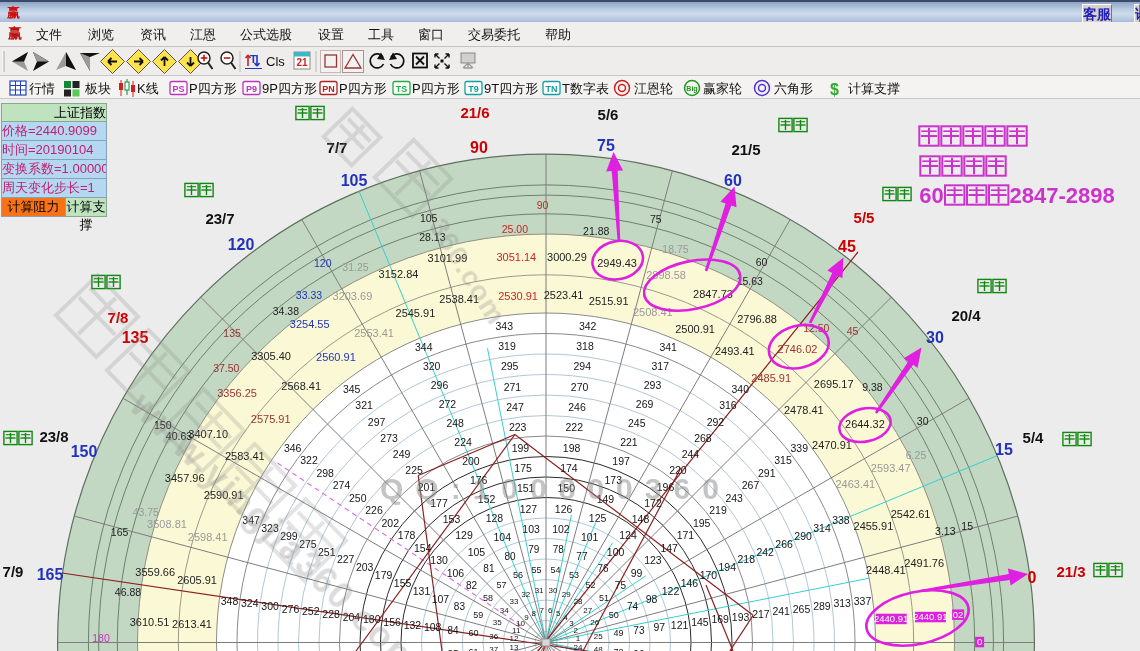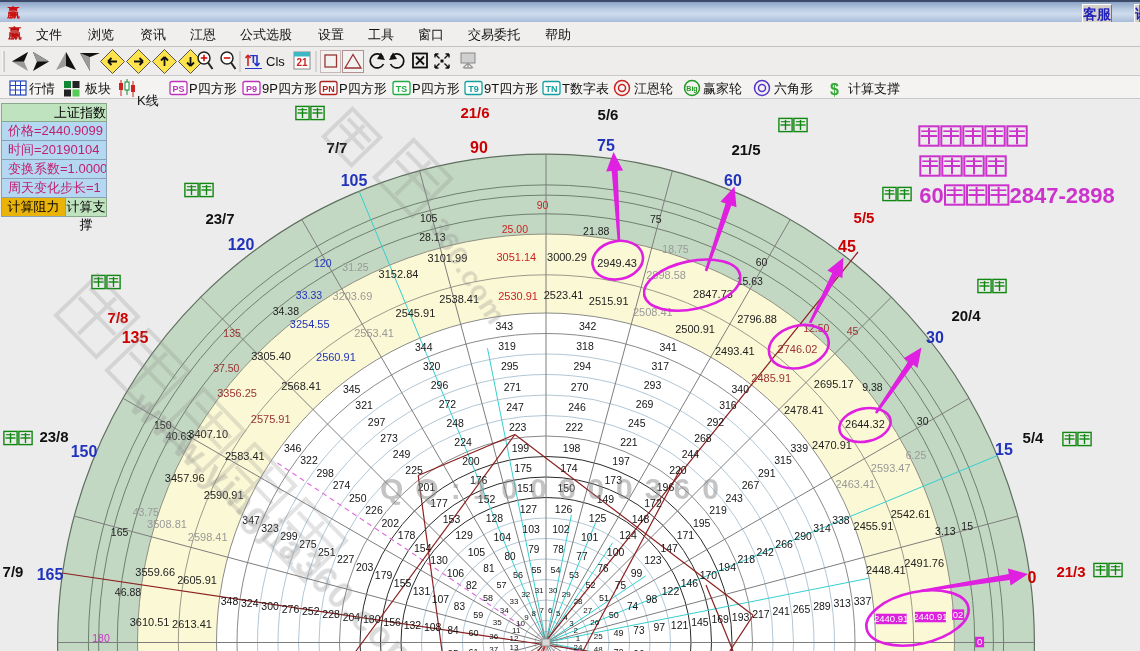--- a/index.html
+++ b/index.html
@@ -5,21 +5,21 @@
 #title{position:absolute;left:0;top:0;width:1140px;height:22px;background:linear-gradient(180deg,#8ba3c4 0,#b9cbe2 35%,#cfdcee 60%,#a9bdd9 100%);border-top:2px solid #3a4a68}
 #title .cap{position:absolute;left:28px;top:3px;font-size:13px;font-weight:bold;color:#10101c}
 #title .logo{position:absolute;left:7px;top:2px;font-size:13px;font-weight:bold;color:#cc1111}
 .tbtn{position:absolute;top:2px;height:19px;background:#d6d2ca;border:1px solid #fff;border-right-color:#777;border-bottom-color:#777;color:#2222bb;font-size:14px;font-weight:bold;text-align:center;line-height:18px}
 #menubar{position:absolute;left:0;top:22px;width:1140px;height:25px;background:#f0efed;border-bottom:1px solid #c2c2c2;font-size:13px;color:#111}
 #menubar .logo{position:absolute;left:8px;top:3px;color:#bb1111;font-weight:bold;font-size:14px}
 #tb1{position:absolute;left:0;top:47px;width:1140px;height:29px;background:#eeedeb;border-bottom:1px solid #c8c8c8}
 #tb2{position:absolute;left:0;top:76px;width:1140px;height:23px;background:#f4f3f1;border-bottom:1px solid #c8c8c8;font-size:13px;color:#111}
 #panel{position:absolute;left:1px;top:103px;width:106px;font-size:13px}
 #panel .hd{background:#bfe3bf;border:1px solid #8aa88a;text-align:right;color:#000;height:19px;line-height:18px}
-#panel .row{background:#b5d8f2;border:1px solid #8aa0b5;border-top:none;color:#c02070;height:19px;line-height:18px;white-space:nowrap;overflow:hidden;padding-left:6px}
+#panel .row{background:#b5d8f2;border:1px solid #8aa0b5;border-top:none;color:#c02070;height:19px;line-height:18px;white-space:nowrap;overflow:hidden;padding-left:0}
 #panel .btns{display:flex}
 #panel .btns div{height:19px;line-height:18px;text-align:center;color:#000}
 </style></head><body>
 <svg width="1140" height="552" viewBox="0 99 1140 552" style="position:absolute;left:0;top:99">
     <rect x="0" y="99" width="1140" height="552" fill="#ececec"></rect>
     <circle cx="546" cy="642.5" r="488.4" fill="#c3d8c2"></circle>
     <circle cx="546" cy="642.5" r="408.5" fill="#fbf9d5"></circle>
     <circle cx="546" cy="642.5" r="329.5" fill="#ffffff"></circle>
     <circle cx="546" cy="642.5" r="488.4" fill="none" stroke="#5f6f5f" stroke-width="1.2"></circle>
     <circle cx="546" cy="642.5" r="457.6" fill="none" stroke="#6f7f6f" stroke-width="1"></circle>
@@ -671,34 +671,34 @@
       <circle cx="622" cy="12" r="7.5" fill="none" stroke="#cc2222" stroke-width="1.5"></circle>
       <circle cx="622" cy="12" r="3.5" fill="none" stroke="#cc2222" stroke-width="1.5"></circle>
       <circle cx="692" cy="12" r="7.5" fill="none" stroke="#229922" stroke-width="1.5"></circle>
       <text x="692" y="15" font-size="7" fill="#229922" text-anchor="middle" font-weight="bold">Big</text>
       <circle cx="762" cy="12" r="7.5" fill="none" stroke="#5533cc" stroke-width="1.5"></circle>
       <circle cx="762" cy="12" r="3.5" fill="none" stroke="#5533cc" stroke-width="1.5"></circle>
       <text x="830" y="19" font-size="16" font-weight="bold" fill="#33aa33">$</text>
     </svg> 
     <span style="position:absolute;left:29px;top:4px">行情</span>
     <span style="position:absolute;left:85px;top:4px">板块</span>
-    <span style="position:absolute;left:137px;top:16px">K线</span>
+    <span style="position:absolute;left:137px;top:4px">K线</span>
     <span style="position:absolute;left:189px;top:4px">P四方形</span>
     <span style="position:absolute;left:262px;top:4px">9P四方形</span>
     <span style="position:absolute;left:339px;top:4px">P四方形</span>
     <span style="position:absolute;left:412px;top:4px">P四方形</span>
     <span style="position:absolute;left:484px;top:4px">9T四方形</span>
     <span style="position:absolute;left:562px;top:4px">T数字表</span>
     <span style="position:absolute;left:634px;top:4px">江恩轮</span>
     <span style="position:absolute;left:703px;top:4px">赢家轮</span>
     <span style="position:absolute;left:774px;top:4px">六角形</span>
     <span style="position:absolute;left:848px;top:4px">计算支撑</span>
   </div>
 <div id="panel">
 <div class="hd">上证指数</div>
 <div class="row">价格=2440.9099</div>
 <div class="row">时间=20190104</div>
 <div class="row">变换系数=1.00000</div>
 <div class="row">周天变化步长=1</div>
 <div class="btns">
-      <div style="width:71px;background:#eab308;border:1px solid #8aa0b5;border-top:none">计算阻力</div>
+      <div style="width:71px;background:#f97316;border:1px solid #8aa0b5;border-top:none">计算阻力</div>
       <div style="width:45px;background:#bfe3bf;border:1px solid #8aa88a;border-top:none;border-left:none">计算支撑</div>
     </div>
 </div>
 </body></html>

